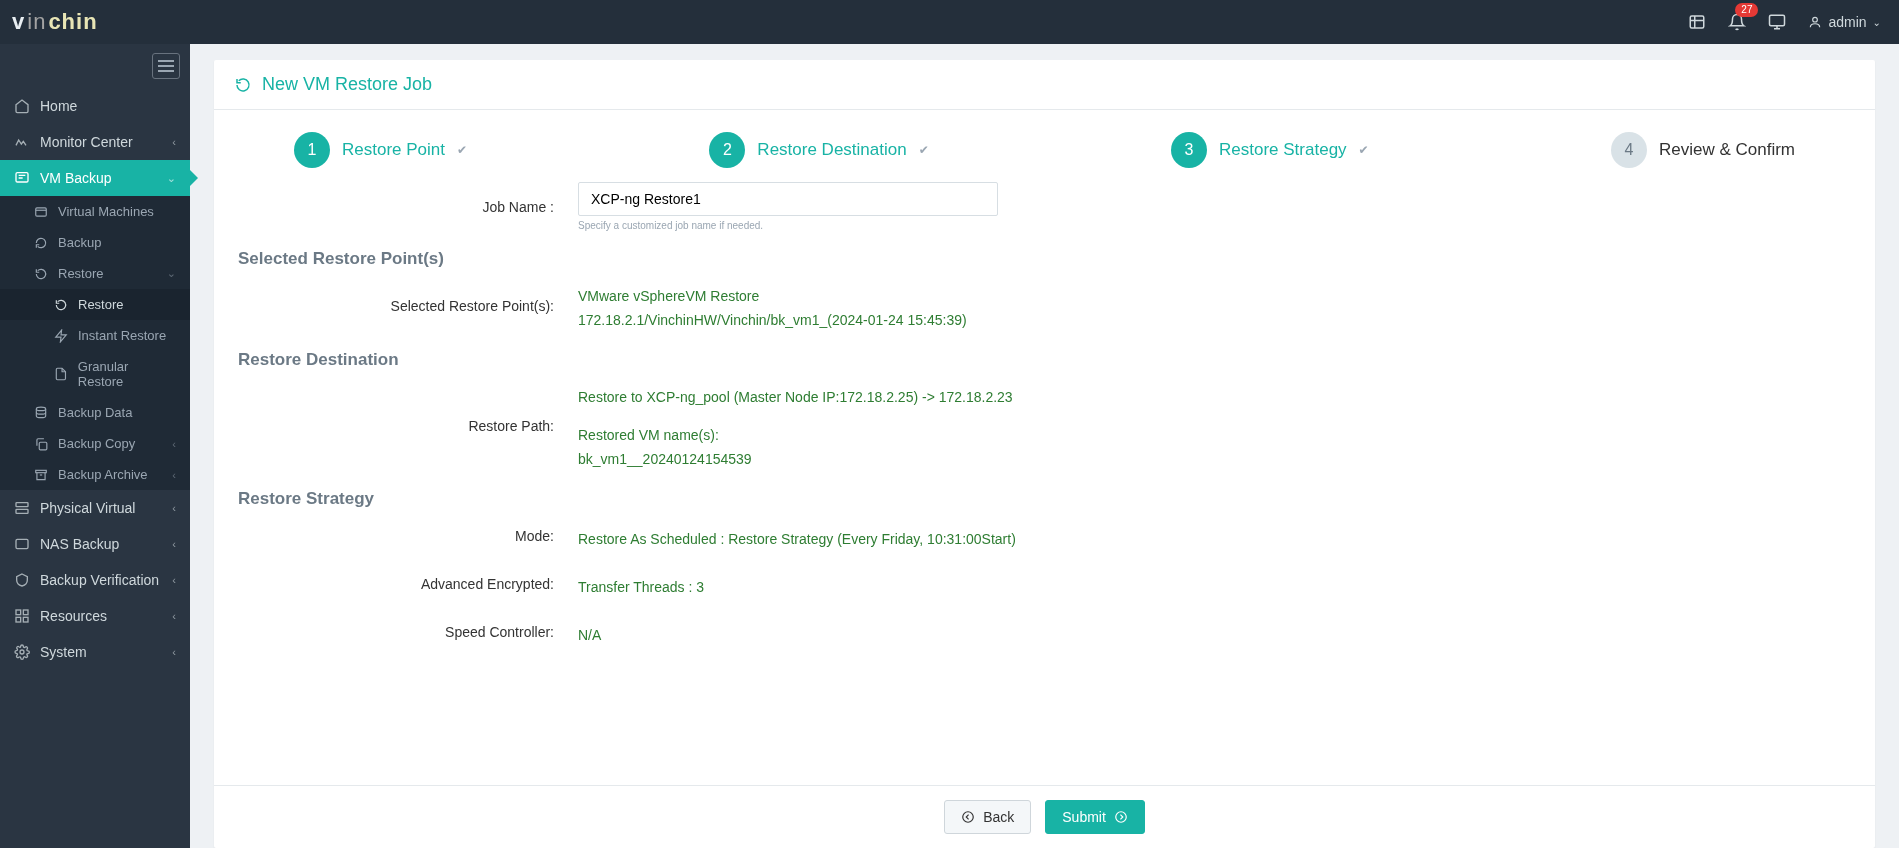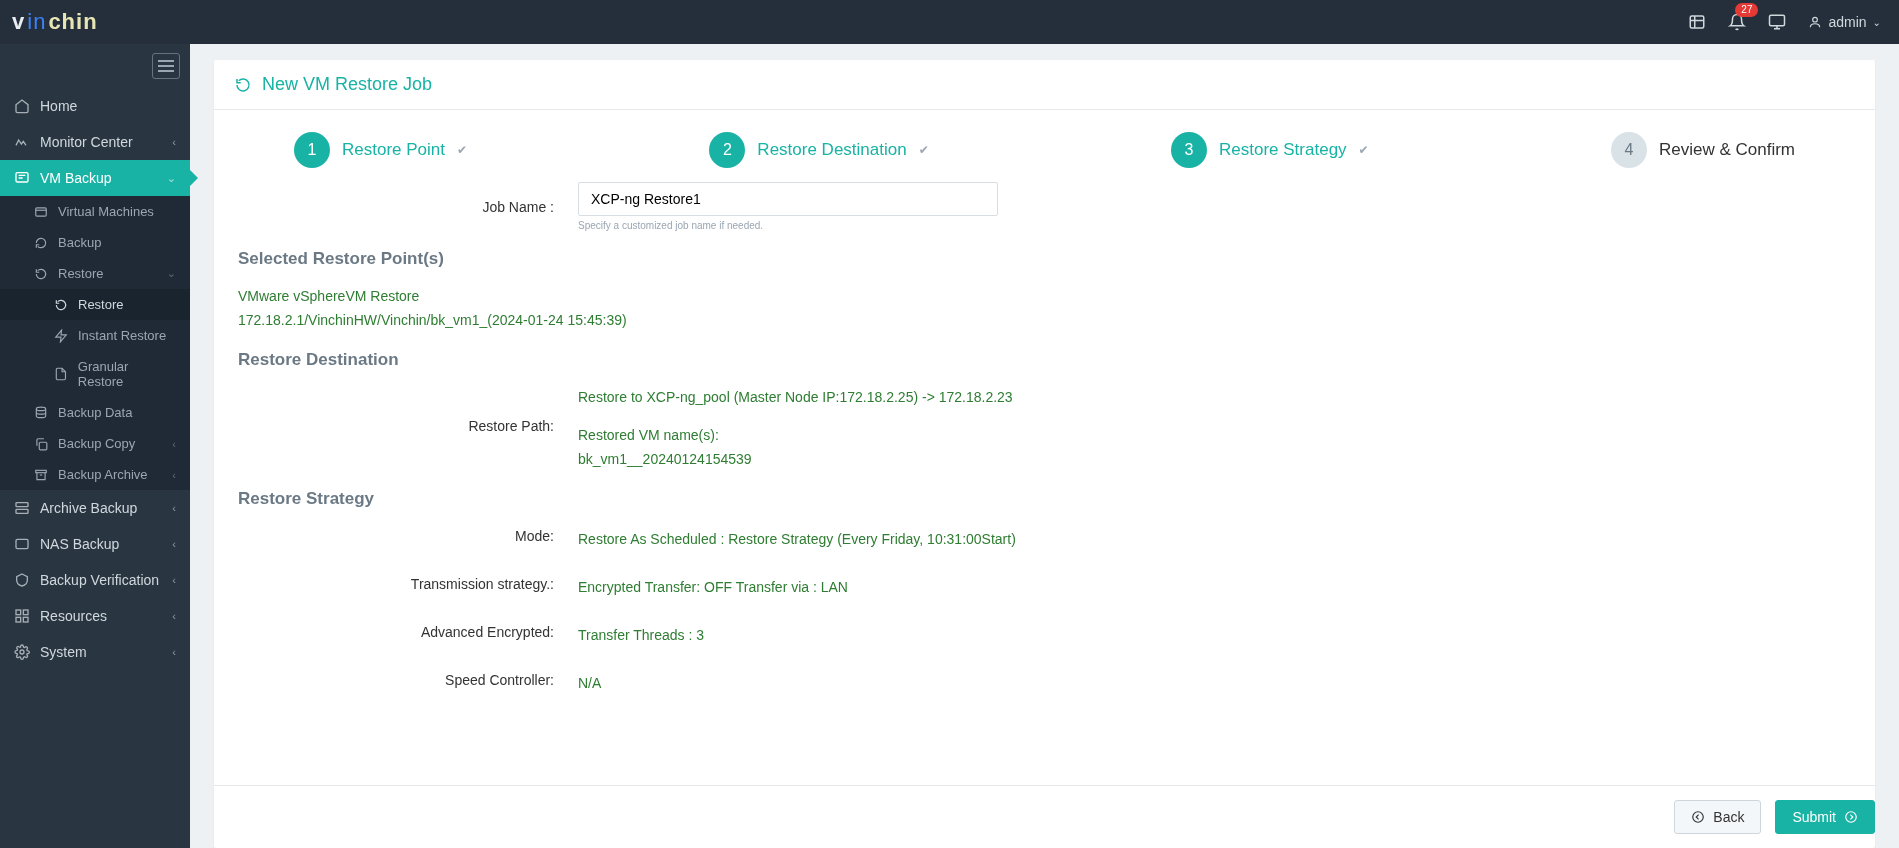--- a/index.html
+++ b/index.html
@@ -14,21 +14,21 @@
     --green:#2e7d32;
     --muted:#7a8a98;
     --light-border:#e5e9ec;
   }
   *{box-sizing:border-box;font-family:"Segoe UI",Arial,Helvetica,sans-serif;}
   body{margin:0;background:#eef1f4;color:#333;font-size:14px;}
   
   .topbar{height:44px;background:var(--topbar);display:flex;align-items:center;padding-left:12px;padding-right:18px;color:#cfd8dc;}
   .brand{font-size:22px;letter-spacing:1px;display:flex;align-items:baseline;gap:2px;}
   .brand .v{font-weight:300;color:#e8eef2;}
-  .brand .in{font-weight:300;color:#3b82f6;}
+  .brand .in{font-weight:300;color:#a3a3a3;}
   .brand .chin{font-weight:700;color:#fef9c3;}
   .top-spacer{flex:1;}
   .top-icons{display:flex;align-items:center;gap:22px;}
   .icon-btn{width:18px;height:18px;display:flex;align-items:center;justify-content:center;cursor:pointer;color:#cfd8dc;}
   .badge{position:relative;}
   .badge .pill{position:absolute;top:-10px;right:-12px;background:#e53935;color:#fff;font-size:10px;border-radius:9px;padding:1px 6px;line-height:12px;}
   .user{display:flex;align-items:center;gap:6px;cursor:pointer;}
   
   .shell{display:flex;min-height:calc(100vh - 44px);}
   .sidebar{width:var(--sidebar-w);background:var(--bg-dark);color:var(--gray-text);display:flex;flex-direction:column;}
@@ -59,21 +59,21 @@
   .step-label{font-size:17px;}
   .step-label.teal{color:var(--teal);}
   .step .check{color:#9aa6b2;font-size:12px;}
   .content-scroll{padding:8px 24px 0 24px;flex:1;overflow:auto;}
   .row{display:flex;align-items:center;margin-bottom:10px;}
   .row .lbl{width:340px;text-align:right;padding-right:24px;color:#333;line-height:34px;}
   .row .val{flex:1;color:var(--green);line-height:24px;padding-top:5px;}
   .input{width:420px;height:34px;border:1px solid #d7dee3;border-radius:2px;padding:0 12px;font-size:14px;}
   .hint{color:#9aa6b2;font-size:10px;margin-top:4px;}
   h4.section{margin:18px 0 10px 0;color:#6b7985;font-weight:700;font-size:17px;}
-  .panel-footer{border-top:1px solid var(--light-border);padding:14px 0;display:flex;justify-content:flex-end;gap:14px;}
+  .panel-footer{border-top:1px solid var(--light-border);padding:14px 0;display:flex;justify-content:center;gap:14px;}
   .btn{display:inline-flex;align-items:center;gap:8px;border:1px solid #cfd6db;background:#f4f7f9;color:#333;border-radius:3px;height:34px;padding:0 16px;cursor:pointer;font-size:14px;}
   .btn.primary{background:var(--teal);border-color:var(--teal);color:#fff;}
   .btn svg{width:14px;height:14px;}
 </style>
 </head>
 <body>
 
 <div class="topbar">
   <div class="brand">
     <span class="v" style="font-weight:600;">v</span>
@@ -215,21 +215,21 @@
         <span>Backup Archive</span>
         <span class="chev">‹</span>
       </div>
     </div>
 
     <div class="nav-item">
       <svg viewBox="0 0 24 24" fill="none" stroke="currentColor" stroke-width="2">
           <rect x="3" y="4" width="18" height="6" rx="1"></rect>
           <rect x="3" y="14" width="18" height="6" rx="1"></rect>
         </svg>
-      <span>Archive Backup</span>
+      <span>Physical Virtual</span>
       <span class="chev">‹</span>
     </div>
     <div class="nav-item">
       <svg viewBox="0 0 24 24" fill="none" stroke="currentColor" stroke-width="2">
           <rect x="3" y="5" width="18" height="14" rx="2"></rect>
           <path d="M7 9h.01M7 15h.01"></path>
         </svg>
       <span>NAS Backup</span>
       <span class="chev">‹</span>
     </div>
@@ -296,20 +296,21 @@
         <div class="row">
           <div class="lbl">Job Name :</div>
           <div style="flex:1;">
             <input class="input" value="XCP-ng Restore1" style="">
             <div class="hint">Specify a customized job name if needed.</div>
           </div>
         </div>
 
         <h4 class="section">Selected Restore Point(s)</h4>
         <div class="row">
+          <div class="lbl">Selected Restore Point(s):</div>
           <div class="val">
             <div>VMware vSphereVM Restore</div>
             <div>172.18.2.1/VinchinHW/Vinchin/bk_vm1_(2024-01-24 15:45:39)</div>
           </div>
         </div>
 
         <h4 class="section">Restore Destination</h4>
         <div class="row">
           <div class="lbl">Restore Path:</div>
           <div class="val">
@@ -319,24 +320,20 @@
             <div>bk_vm1__20240124154539</div>
           </div>
         </div>
 
         <h4 class="section">Restore Strategy</h4>
         <div class="row">
           <div class="lbl">Mode:</div>
           <div class="val">Restore As Scheduled : Restore Strategy (Every Friday, 10:31:00Start)</div>
         </div>
         <div class="row" style="margin-top:14px;">
-          <div class="lbl">Transmission strategy.:</div>
-          <div class="val">Encrypted Transfer: OFF Transfer via : LAN</div>
-        </div>
-        <div class="row" style="margin-top:14px;">
           <div class="lbl">Advanced Encrypted:</div>
           <div class="val">Transfer Threads : 3</div>
         </div>
         <div class="row" style="margin-top:14px;">
           <div class="lbl">Speed Controller:</div>
           <div class="val">N/A</div>
         </div>
       </div>
 
       <div class="panel-footer">

